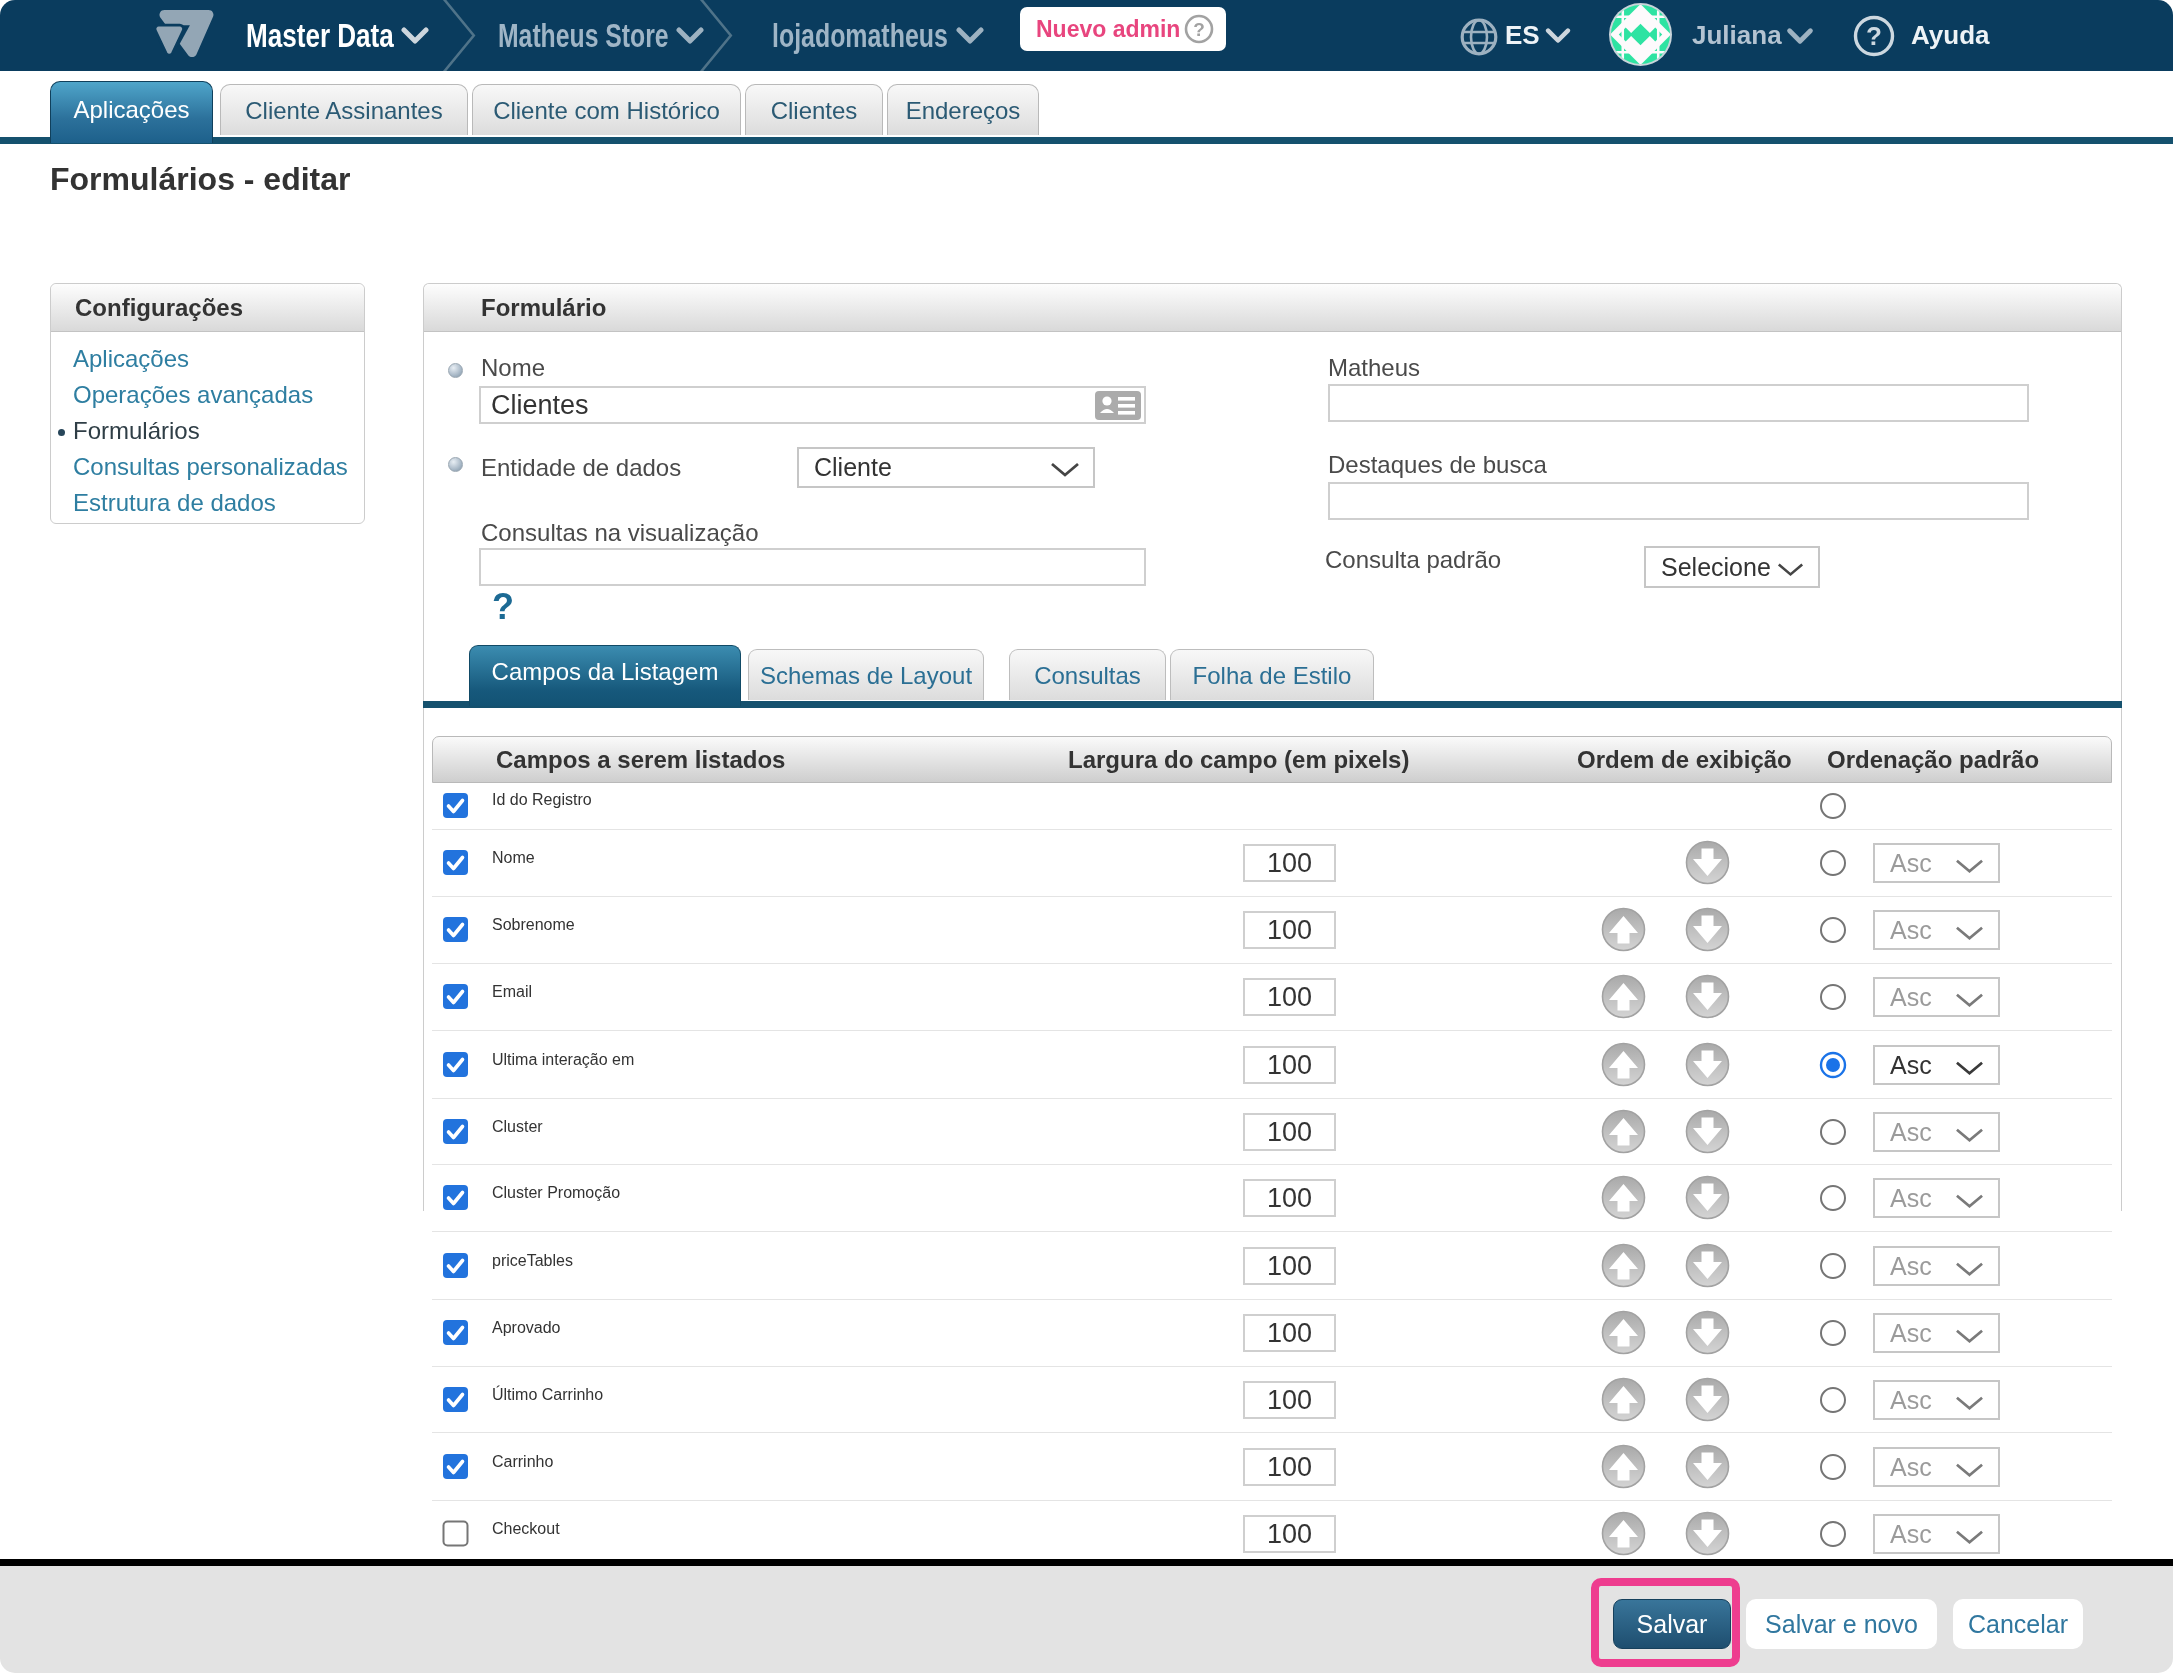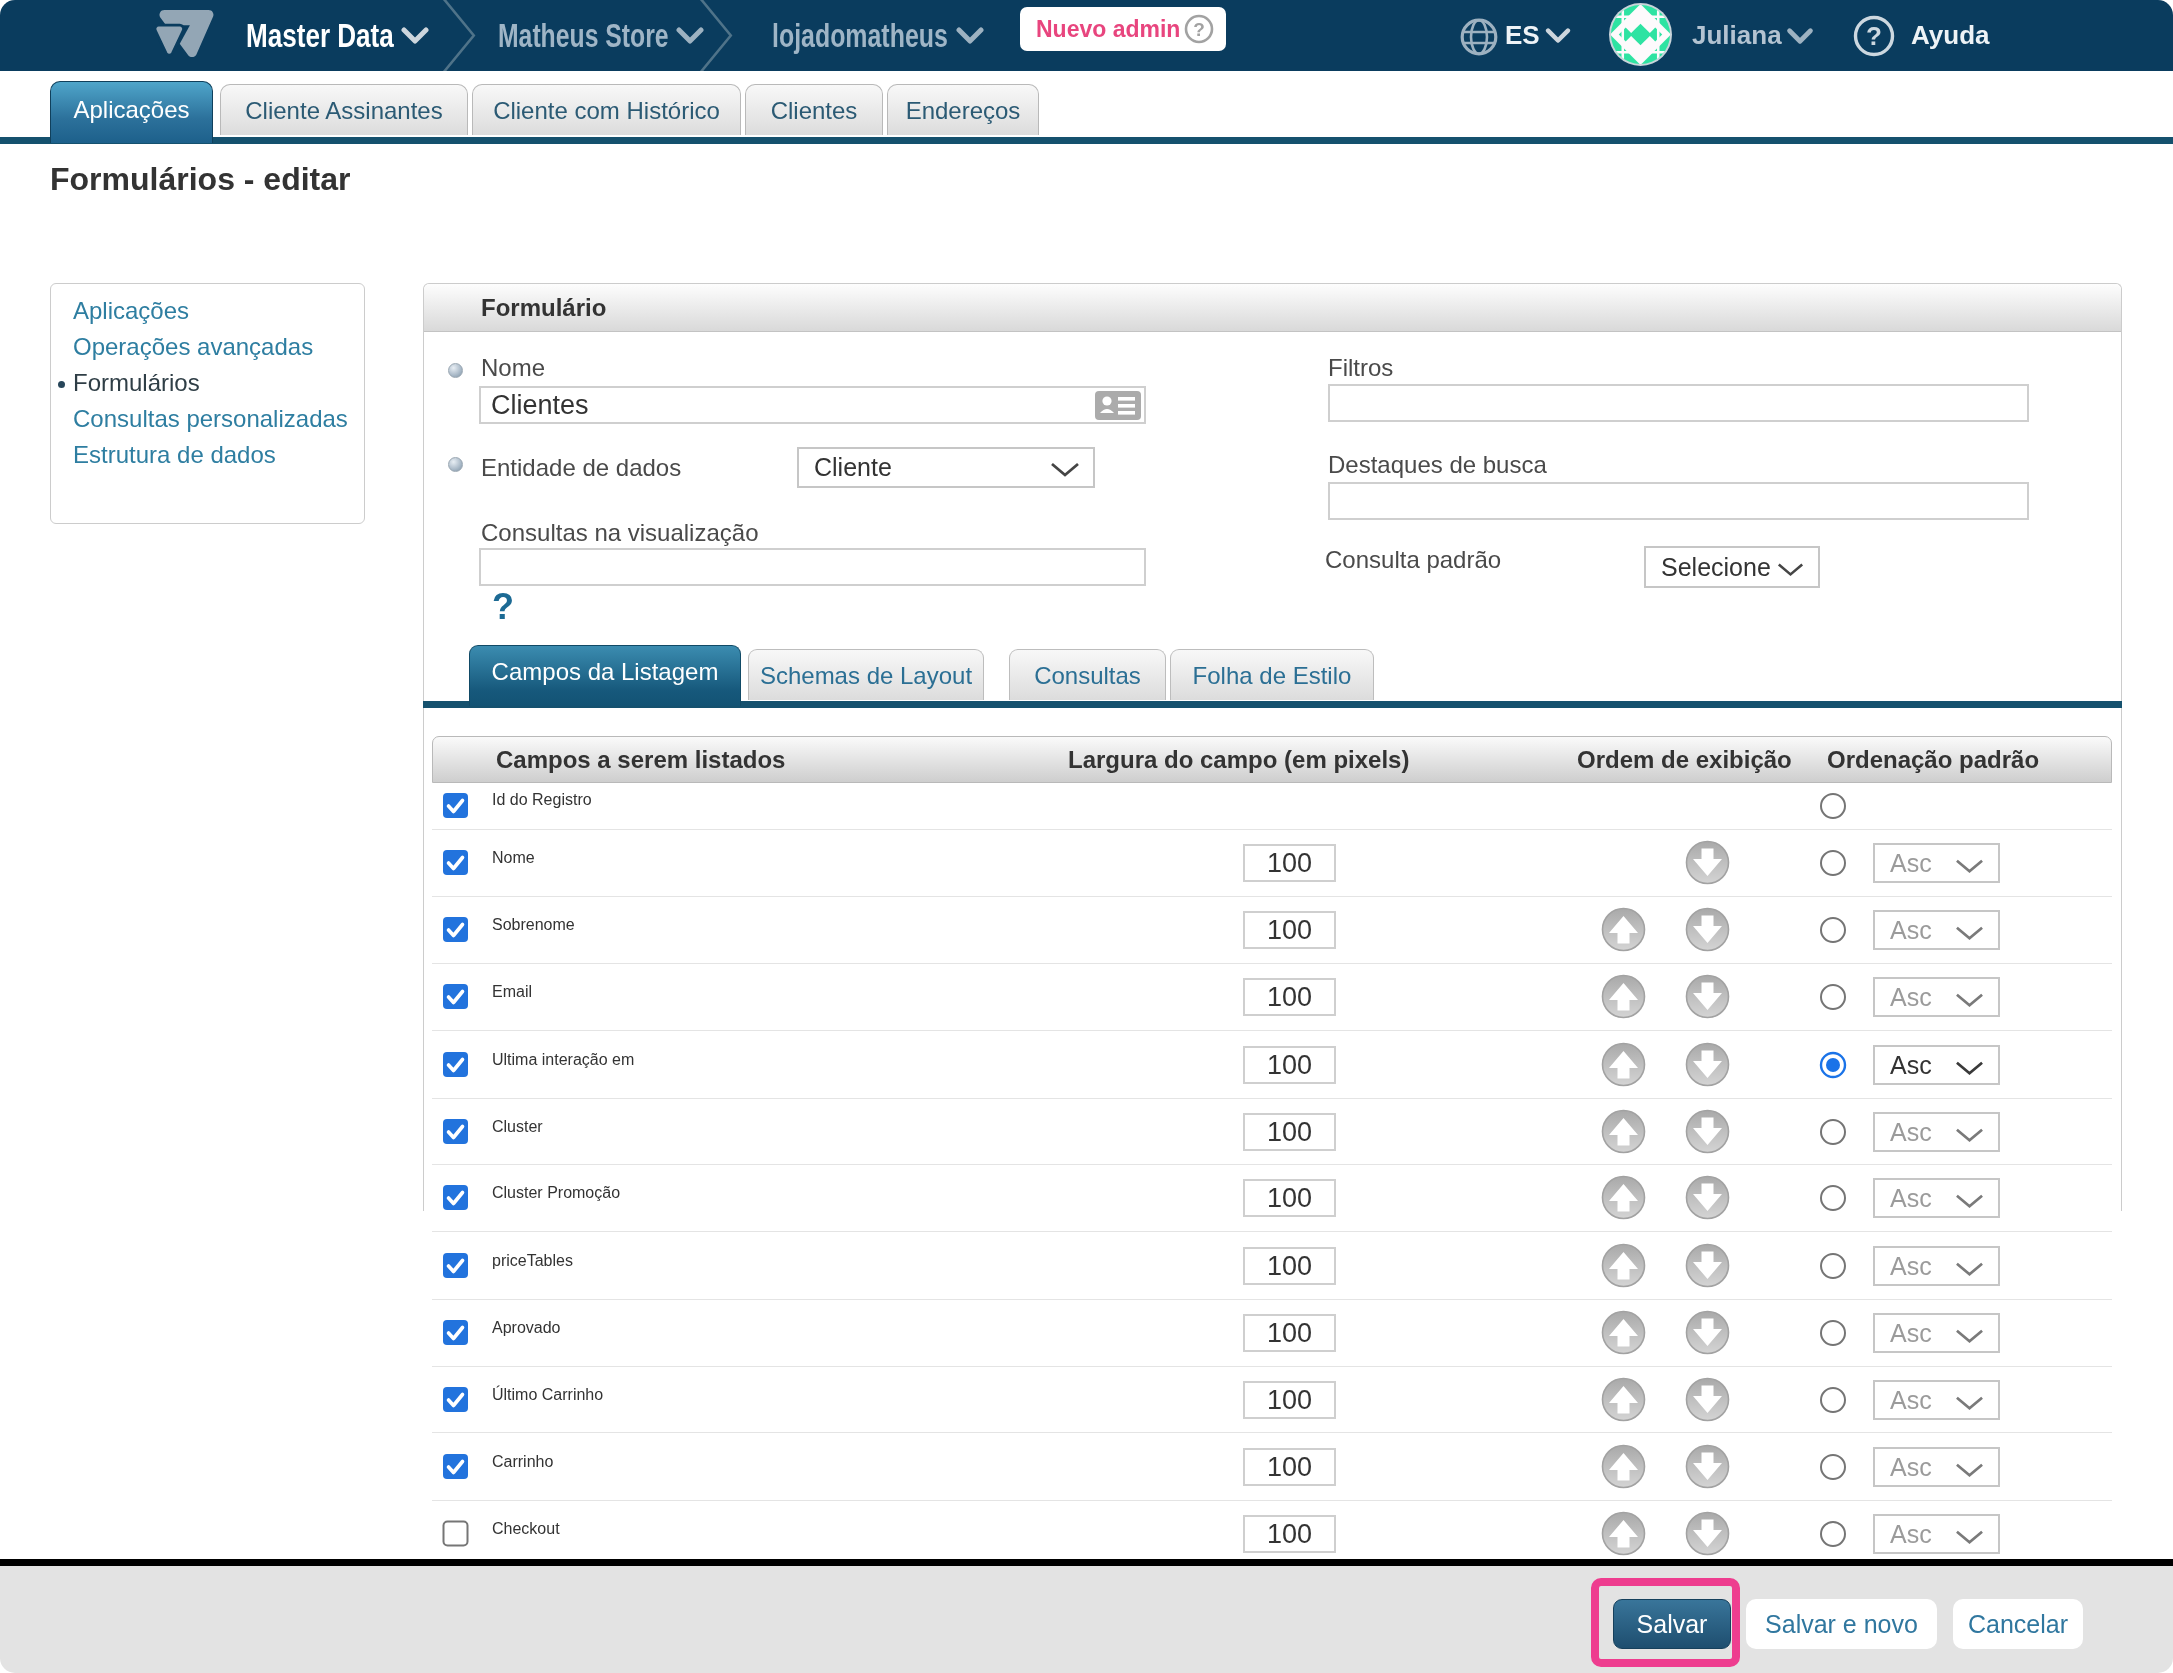--- a/index.html
+++ b/index.html
@@ -149,20 +149,21 @@
   <div class="tabbar-line"></div>
   <div class="ttab active" style="left:50px;width:163px;">Aplicações</div>
   <div class="ttab" style="left:220px;width:248px;">Cliente Assinantes</div>
   <div class="ttab" style="left:472px;width:269px;">Cliente com Histórico</div>
   <div class="ttab" style="left:745px;width:138px;">Clientes</div>
   <div class="ttab" style="left:887px;width:152px;">Endereços</div>
 
   <h1 class="pagetitle">Formulários - editar</h1>
 
   <div class="panel" style="left:50px;top:283px;width:315px;height:241px;">
+    <div class="phead">Configurações</div>
     <ul class="side-links">
       <li>Aplicações</li>
       <li>Operações avançadas</li>
       <li class="cur">Formulários</li>
       <li>Consultas personalizadas</li>
       <li>Estrutura de dados</li>
     </ul>
   </div>
 
   <div class="panel" style="left:423px;top:283px;width:1699px;height:928px;border-radius:6px 6px 0 0;border-bottom:none;">
@@ -186,21 +187,21 @@
     <div class="sel" style="left:797px;top:447px;width:298px;height:41px;">
       <span class="st" style="color:#333;">Cliente</span>
       <svg class="abs" style="right:13px;top:13px;" width="30" height="15" viewBox="0 0 30 15">
           <path d="M2 2 L15 13 L28 2" fill="none" stroke="#454545" stroke-width="2.8"></path>
         </svg>
     </div>
     <div class="lbl" style="left:481px;top:519px;">Consultas na visualização</div>
     <div class="tin" style="left:479px;top:548px;width:667px;height:38px;"></div>
     <div class="qmark" style="left:492px;top:586px;">?</div>
 
-    <div class="lbl" style="left:1328px;top:354px;">Filtros</div>
+    <div class="lbl" style="left:1328px;top:354px;">Matheus</div>
     <div class="tin" style="left:1328px;top:384px;width:701px;height:38px;"></div>
     <div class="lbl" style="left:1328px;top:451px;">Destaques de busca</div>
     <div class="tin" style="left:1328px;top:482px;width:701px;height:38px;"></div>
     <div class="lbl" style="left:1325px;top:546px;">Consulta padrão</div>
     <div class="sel" style="left:1644px;top:546px;width:176px;height:42px;">
       <span class="st" style="color:#333;">Selecione</span>
       <svg class="abs" style="right:14px;top:14px;" width="27" height="15" viewBox="0 0 30 15">
           <path d="M2 2 L15 13 L28 2" fill="none" stroke="#454545" stroke-width="2.8"></path>
         </svg>
     </div>

